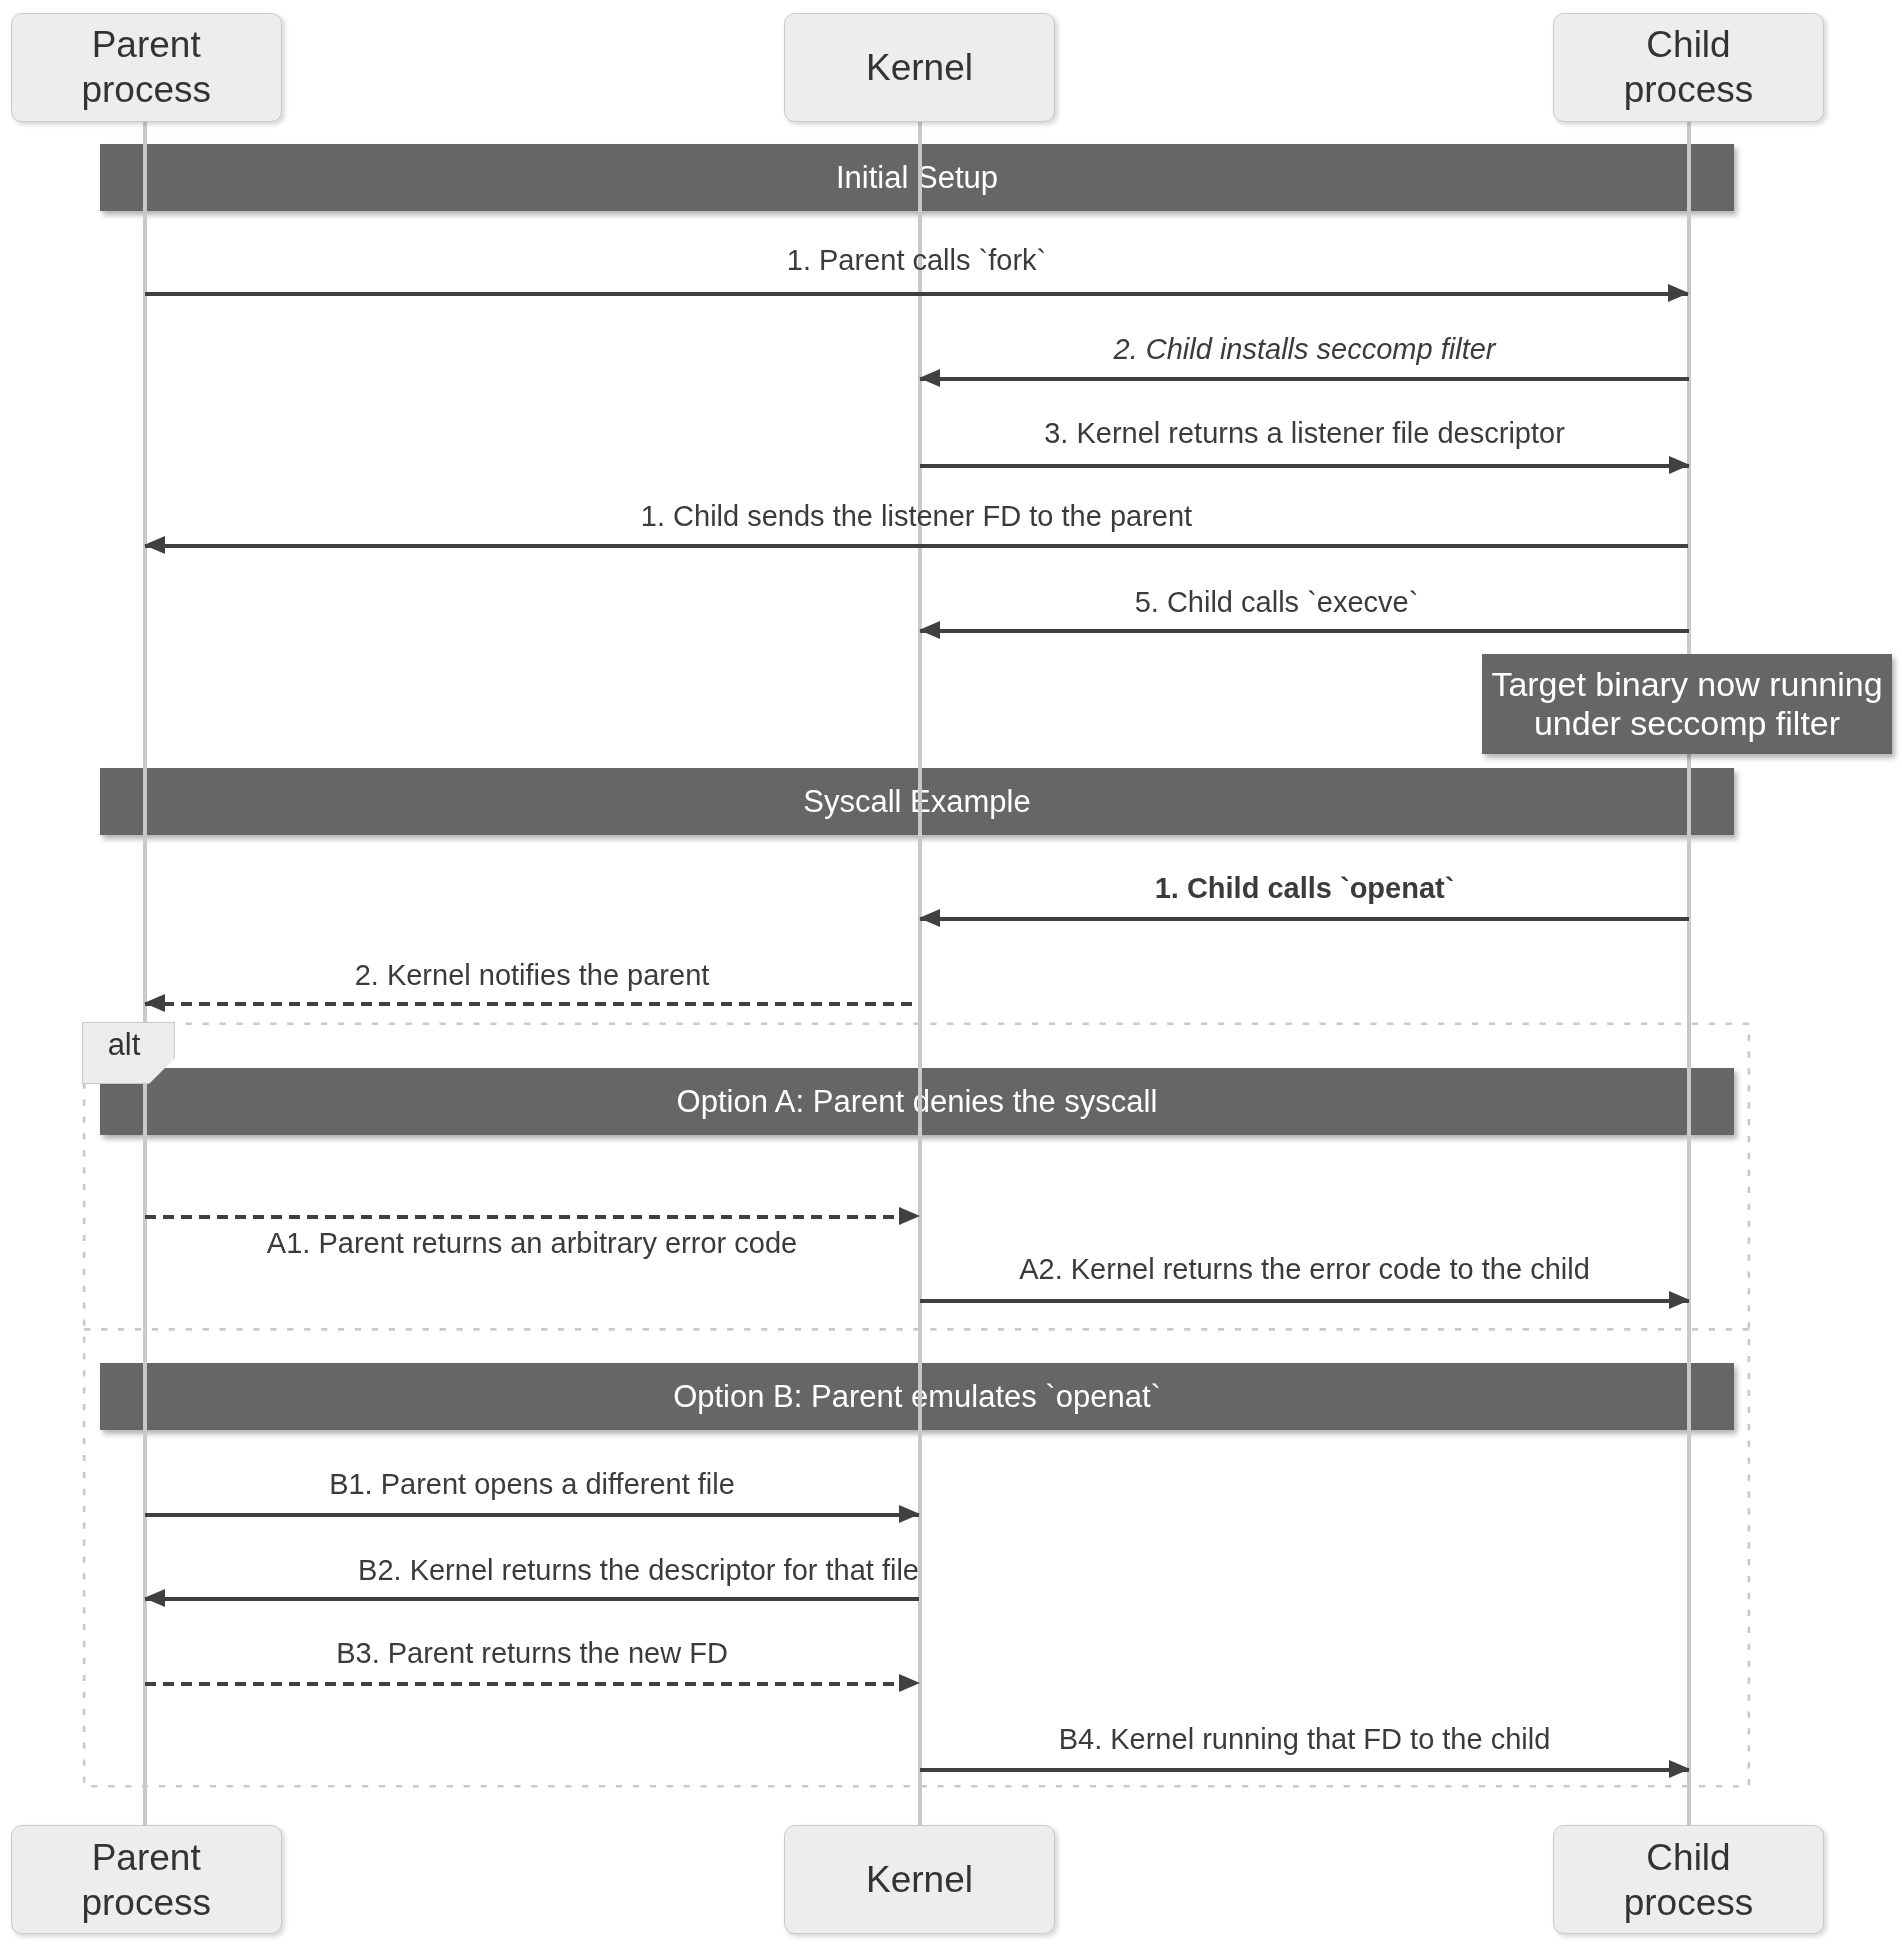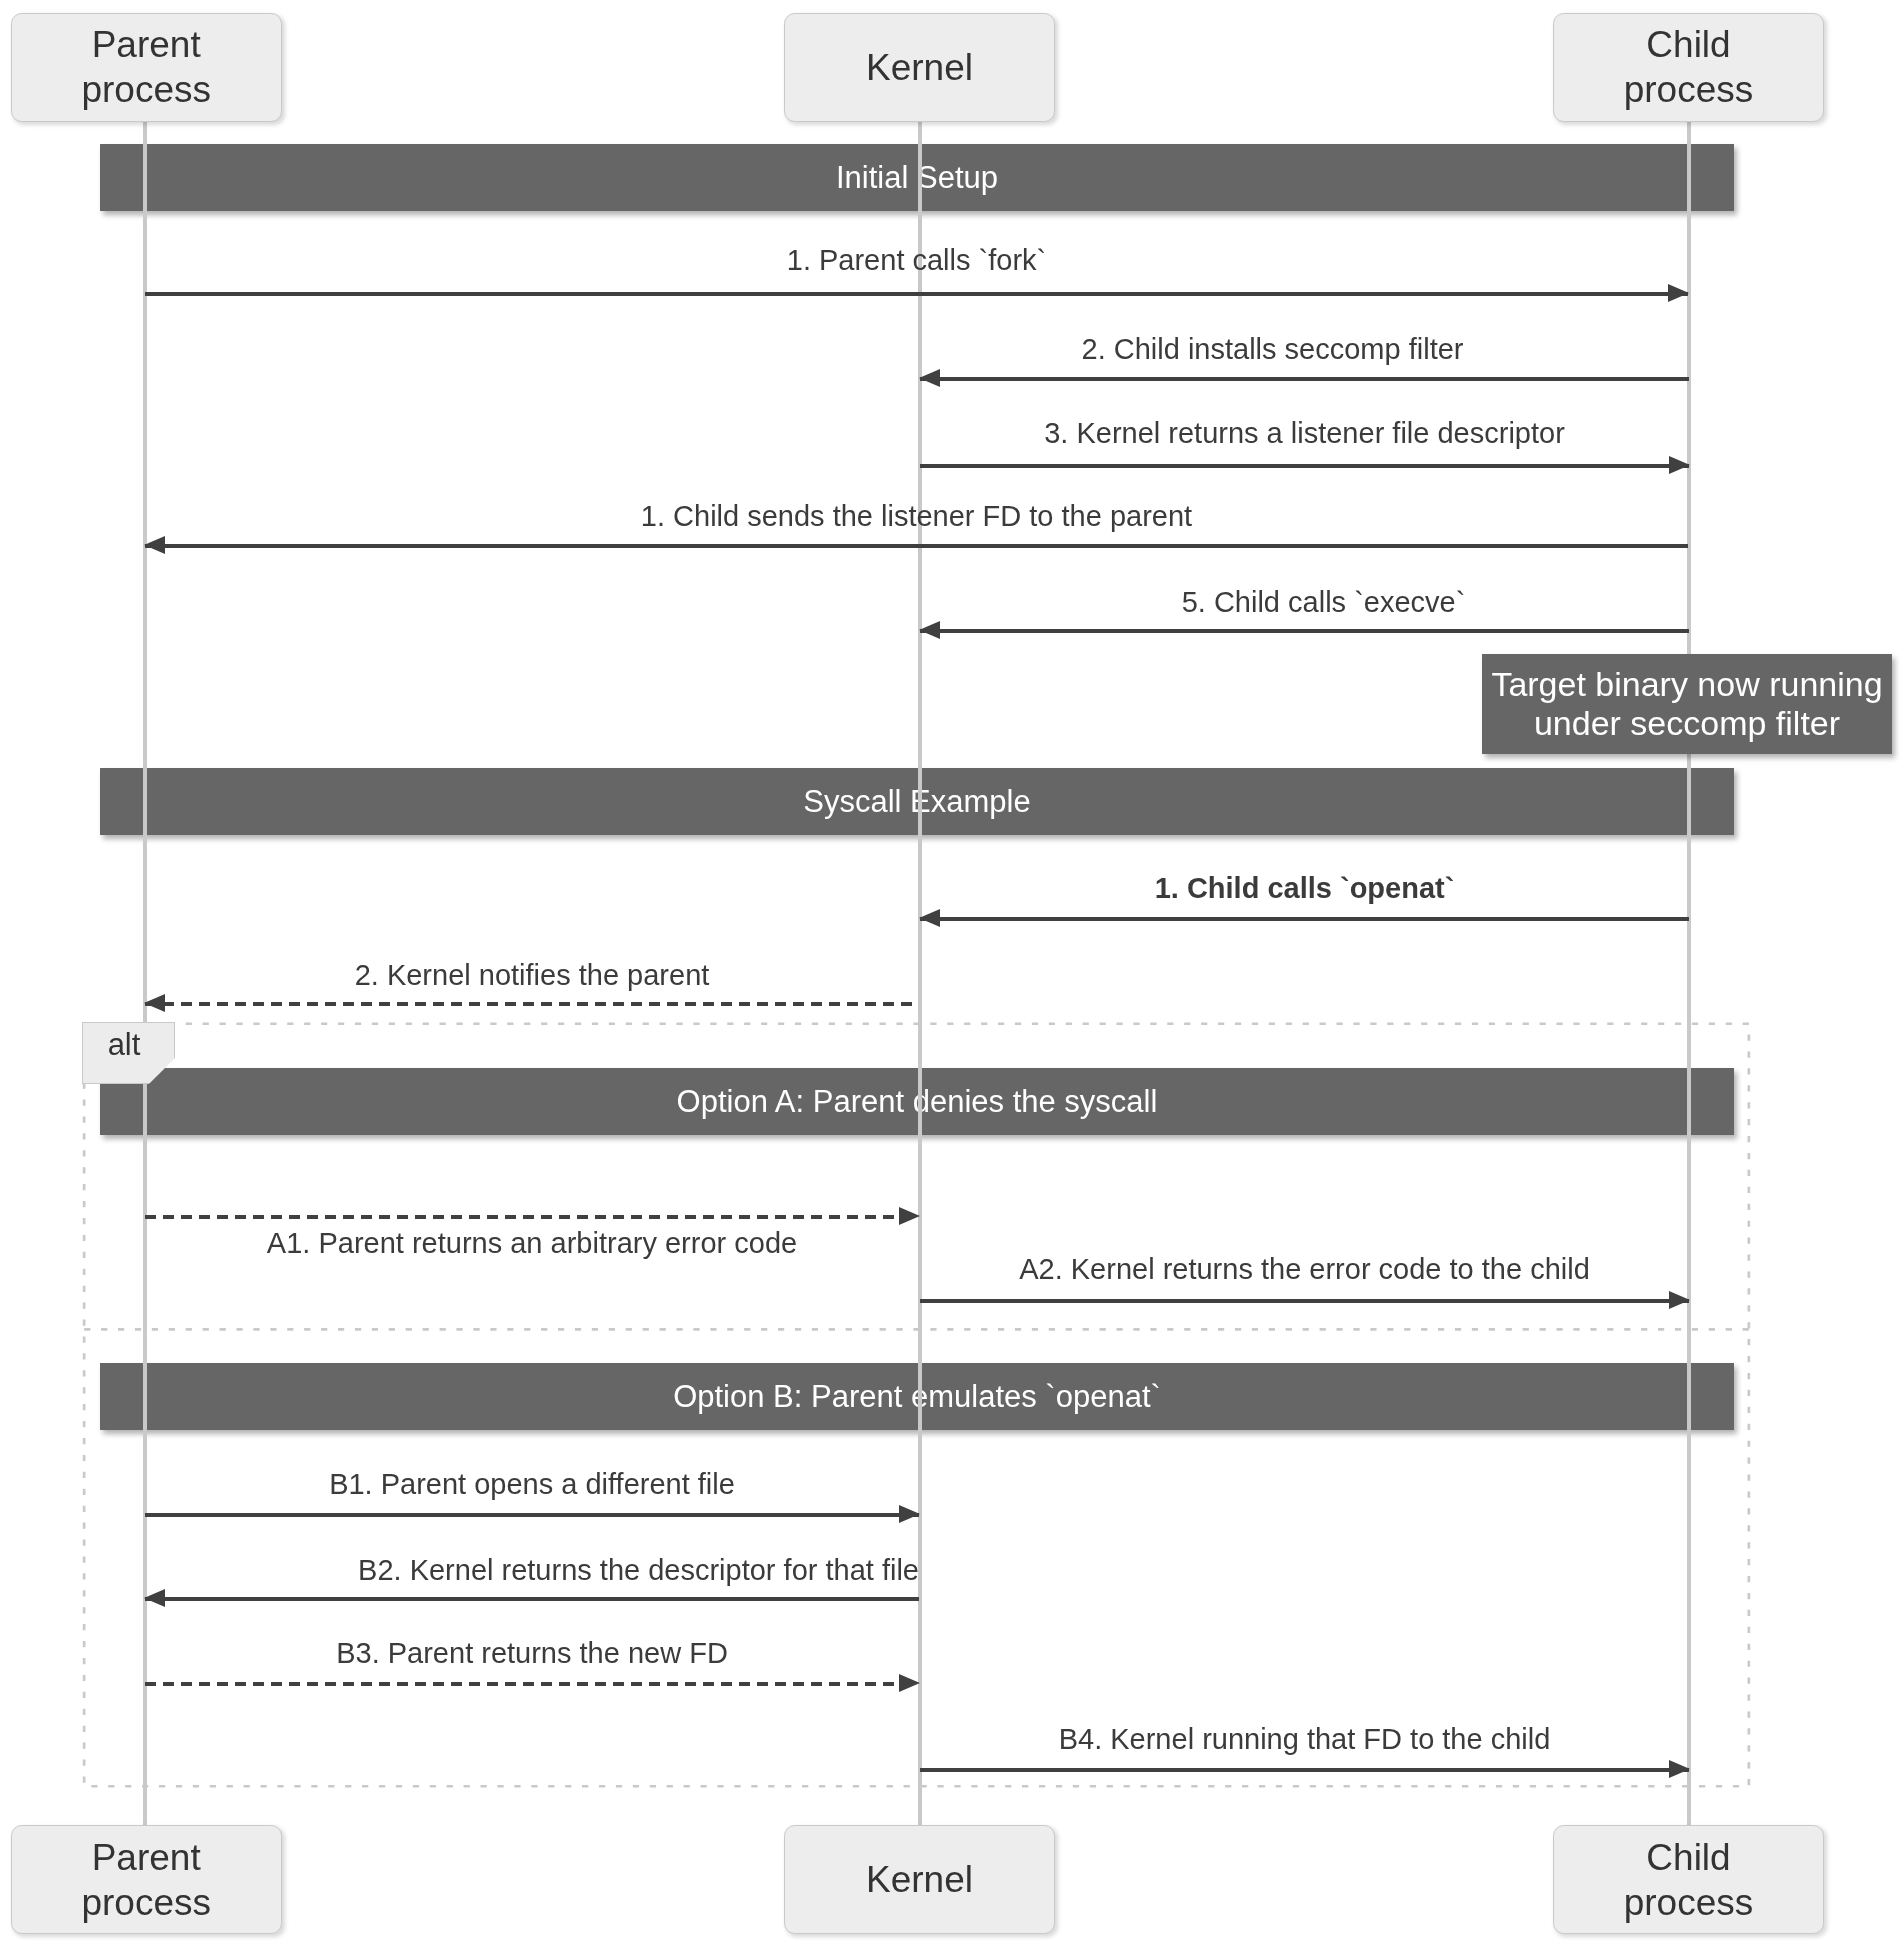--- a/index.html
+++ b/index.html
@@ -94,30 +94,30 @@
   <div class="bar" style="top:1068px;">
     <span>Option A: Parent denies the syscall</span>
   </div>
   <div class="bar" style="top:1363px;">
     <span>Option B: Parent emulates `openat`</span>
   </div>
 
   <div class="msg-label" style="left:145px; top:241px; width:1543px;">1. Parent calls `fork`</div>
   <div class="line solid head-right" style="left:145px; top:292px; width:1543px;"></div>
 
-  <div class="msg-label" style="left:888px; top:330px; width:769px;">2. Child installs seccomp filter</div>
+  <div class="msg-label" style="left:920px; top:330px; width:769px;font-style:italic;">2. Child installs seccomp filter</div>
   <div class="line solid head-left" style="left:920px; top:377px; width:769px;"></div>
 
   <div class="msg-label" style="left:920px; top:414px; width:769px;">3. Kernel returns a listener file descriptor</div>
   <div class="line solid head-right" style="left:920px; top:464px; width:769px;"></div>
 
   <div class="msg-label" style="left:145px; top:497px; width:1543px;">1. Child sends the listener FD to the parent</div>
   <div class="line solid head-left" style="left:145px; top:544px; width:1543px;"></div>
 
-  <div class="msg-label" style="left:939px; top:583px; width:769px;">5. Child calls `execve`</div>
+  <div class="msg-label" style="left:892px; top:583px; width:769px;">5. Child calls `execve`</div>
   <div class="line solid head-left" style="left:920px; top:629px; width:769px;"></div>
 
   <div class="msg-label" style="left:920px; top:869px; width:769px;font-weight:bold;">1. Child calls `openat`</div>
   <div class="line solid head-left" style="left:920px; top:917px; width:769px;"></div>
 
   <div class="msg-label" style="left:145px; top:956px; width:774px;">2. Kernel notifies the parent</div>
   <div class="line dashed head-left" style="left:145px; top:1002px; width:774px;"></div>
 
   <div class="msg-label" style="left:145px; top:1224px; width:774px;">A1. Parent returns an arbitrary error code</div>
   <div class="line dashed head-right" style="left:145px; top:1215px; width:774px;"></div>

